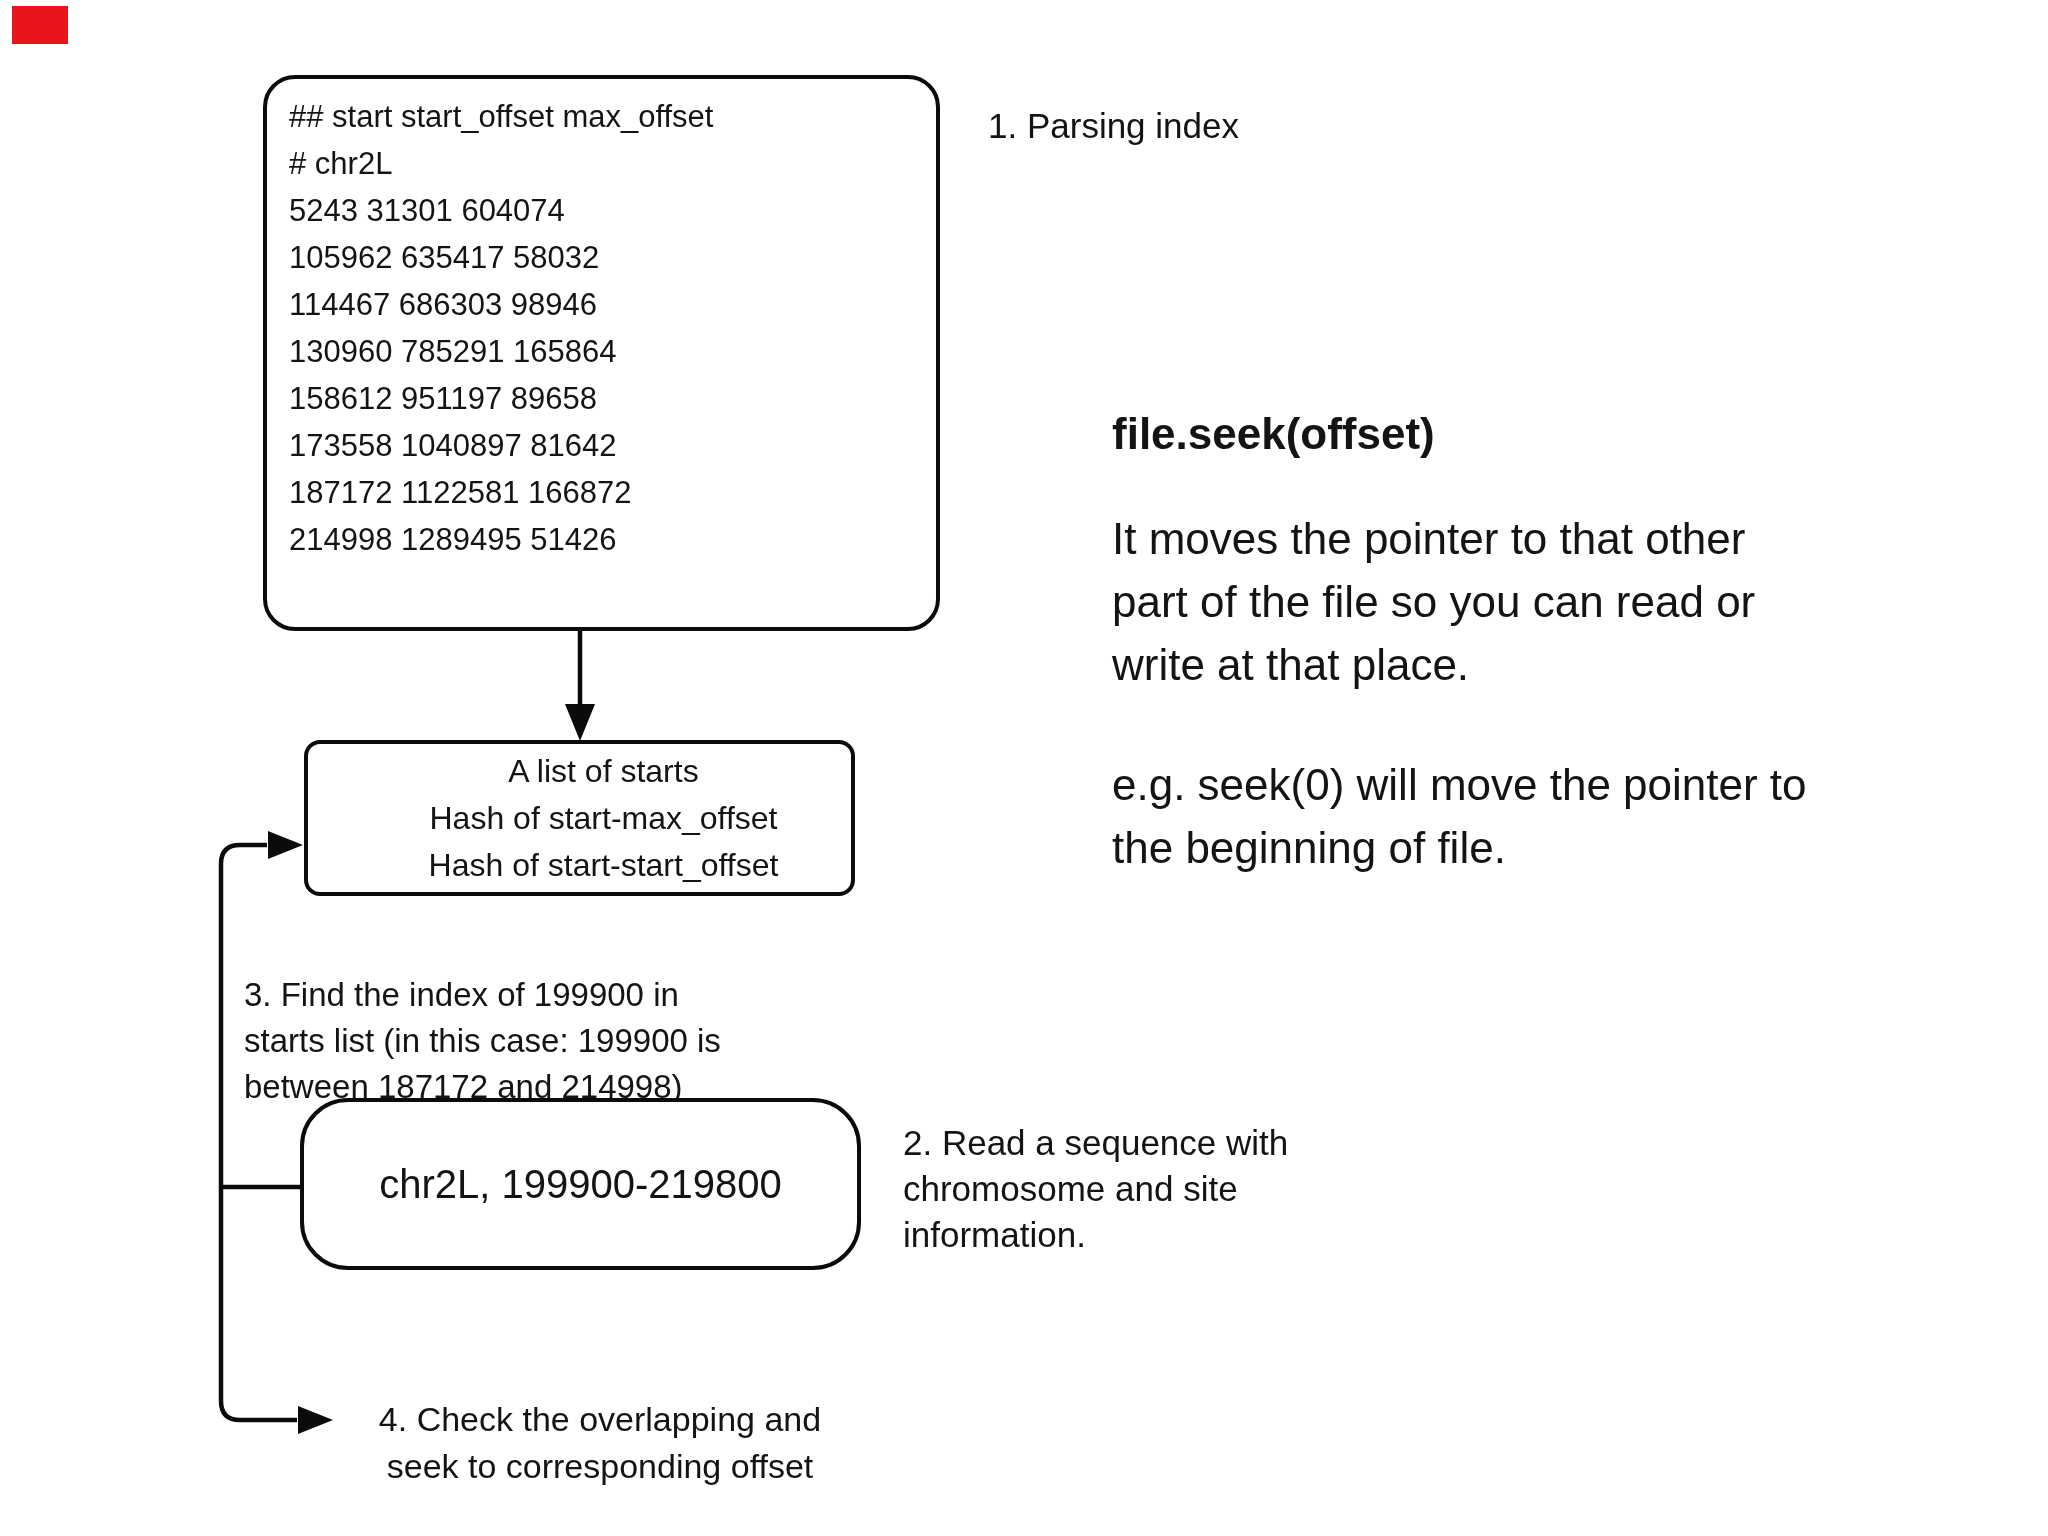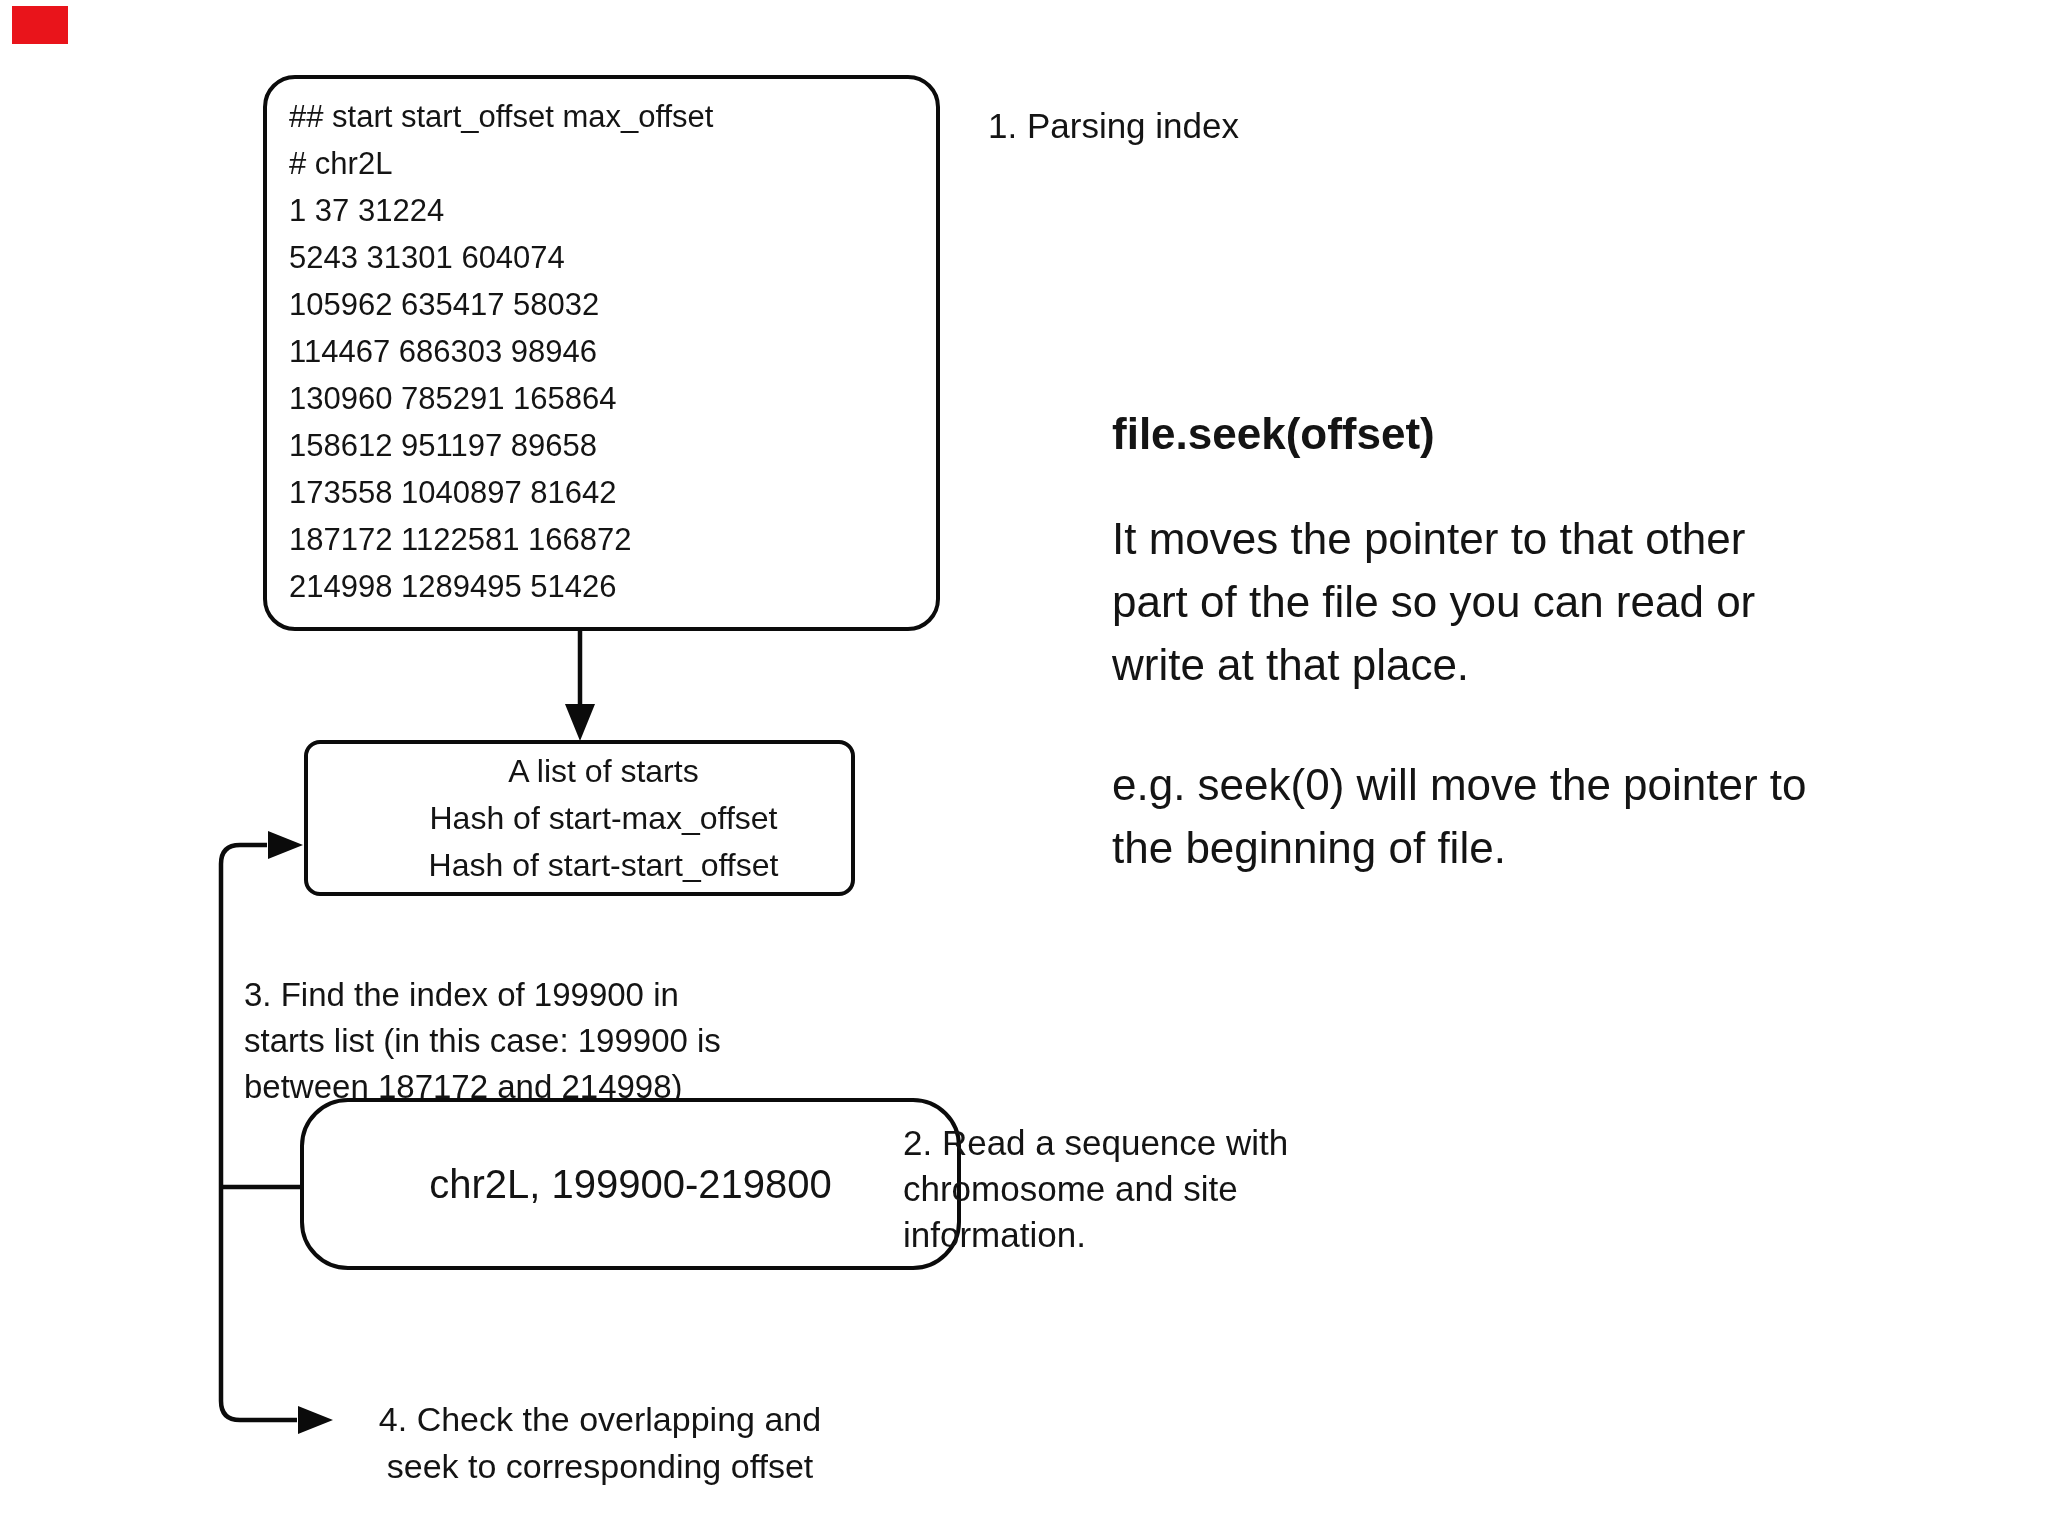--- a/index.html
+++ b/index.html
@@ -18,21 +18,21 @@
   .index-box{
     left:263px;top:75px;width:677px;height:556px;border-radius:32px;
     padding:14px 10px 0 22px;font-size:31px;line-height:47px;white-space:nowrap;
   }
   .starts-box{
     left:304px;top:740px;width:551px;height:156px;border-radius:16px;
     display:flex;flex-direction:column;justify-content:center;align-items:center;
     font-size:32px;line-height:47px;text-align:center;padding-left:48px;
   }
   .query-box{
-    left:300px;top:1098px;width:661px;height:172px;border-radius:48px;
+    left:300px;top:1098px;width:561px;height:172px;border-radius:48px;
     display:flex;align-items:center;justify-content:center;
     font-size:40px;
   }
   .label-parsing{left:988px;top:106px;font-size:35px;}
   .label-find{left:244px;top:972px;font-size:33px;line-height:46px;}
   .label-read{left:903px;top:1120px;font-size:35px;line-height:46px;}
   .label-check{left:320px;top:1396px;width:560px;font-size:34px;line-height:47px;text-align:center;}
 
   .seek-note{left:1112px;top:402px;width:880px;font-size:44px;line-height:63px;}
   .seek-title{font-weight:bold;margin-bottom:42px;}
@@ -55,21 +55,20 @@
     <polygon points="333,1420 298,1406 298,1434"></polygon>
 
     <path d="M221 1187 H300"></path>
   </svg>
 
   <div class="abs red-marker" style="background: rgb(233, 20, 27);"></div>
 
   <div class="box index-box">
     <div>## start start_offset max_offset</div>
     <div># chr2L</div>
-    <div>1 37 31224</div>
     <div>5243 31301 604074</div>
     <div>105962 635417 58032</div>
     <div>114467 686303 98946</div>
     <div>130960 785291 165864</div>
     <div>158612 951197 89658</div>
     <div>173558 1040897 81642</div>
     <div>187172 1122581 166872</div>
     <div>214998 1289495 51426</div>
   </div>
 

